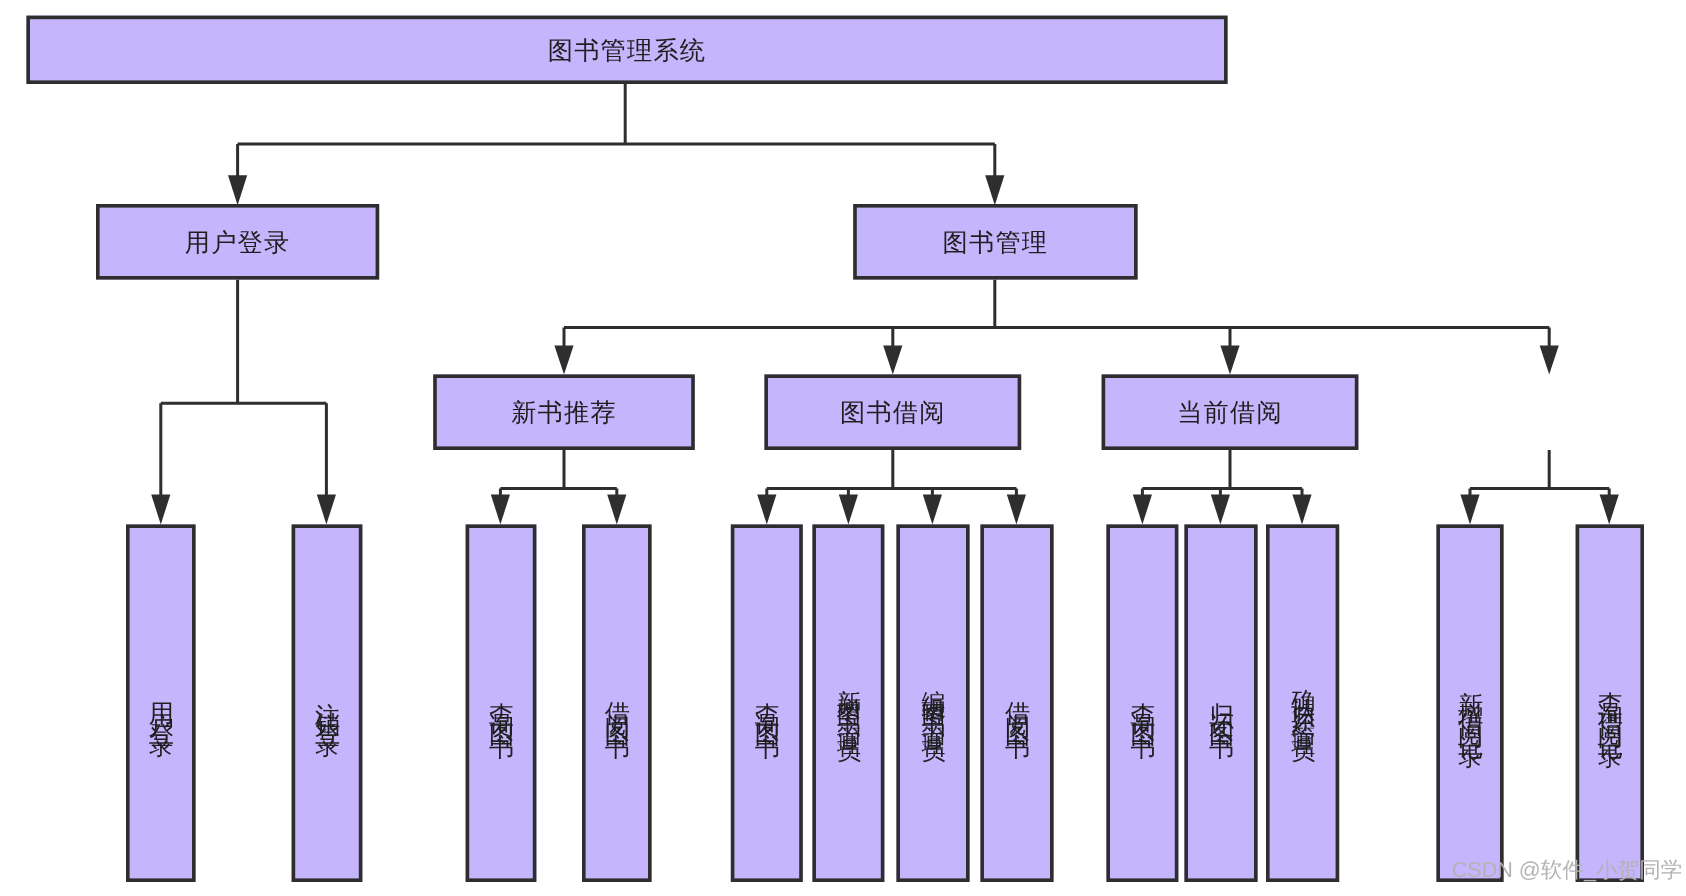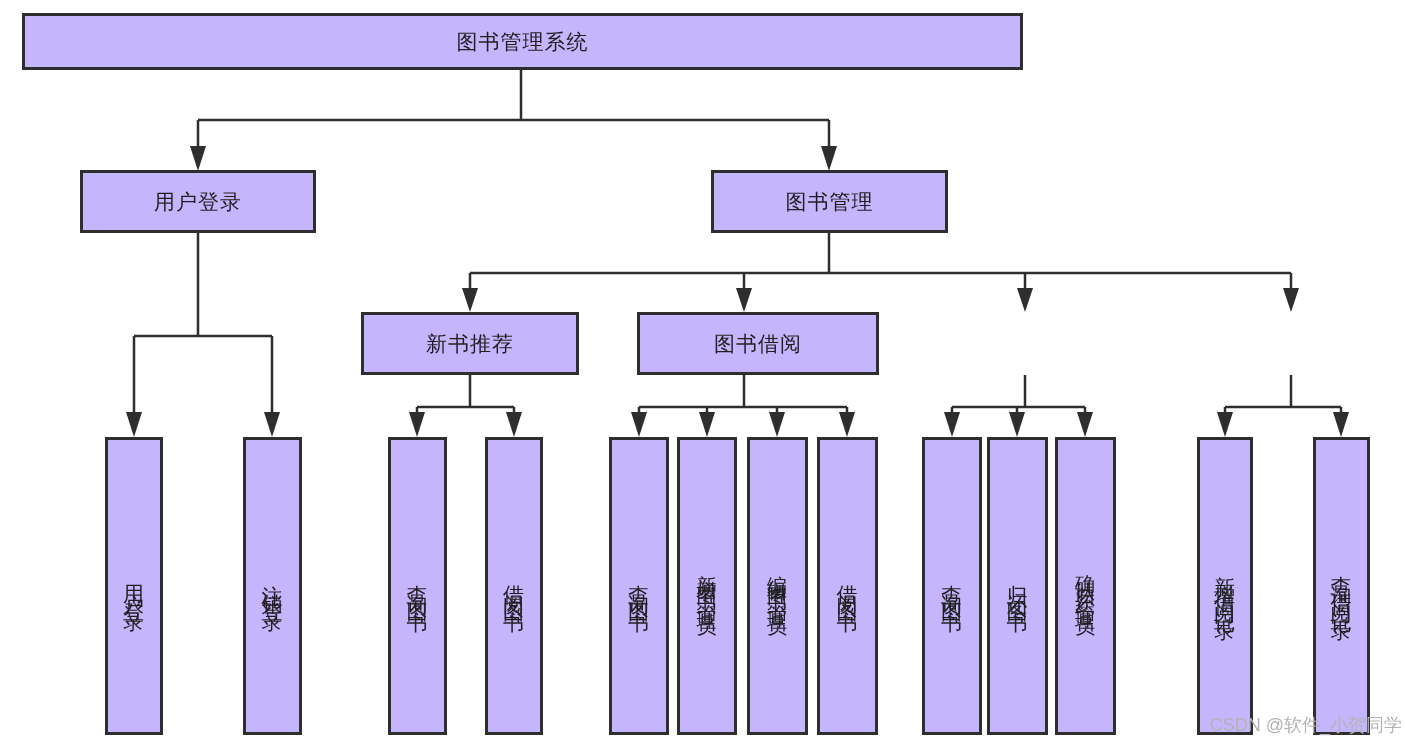--- a/index.html
+++ b/index.html
@@ -34,21 +34,21 @@
     letter-spacing: 1px;
     text-align: center;
   }
   
   .root { left: 22px;  top: 13px;  width: 1001px; height: 57px; }
   
   .l2a  { left: 80px;  top: 170px; width: 236px; height: 63px; }
   .l2b  { left: 711px; top: 170px; width: 237px; height: 63px; }
   
   .l3a  { left: 361px;  top: 312px; width: 218px; height: 63px; }
-  .l3b  { left: 637px;  top: 312px; width: 242px; height: 63px; }
+  .l3b  { left: 637px;  top: 312px; width: 214px; height: 63px; }
   .l3c  { left: 918px;  top: 312px; width: 214px; height: 63px; }
   .l3d  { left: 1189px; top: 312px; width: 204px; height: 63px; }
   
   .leaf { top: 437px; height: 298px; }
   .leaf .vtext {
     writing-mode: vertical-rl;
     letter-spacing: 9px;
     font-size: 21px;
     line-height: 1;
     max-height: 286px;
@@ -132,20 +132,23 @@
   <div class="node l2b">
     <span>图书管理</span>
   </div>
 
   <div class="node l3a">
     <span>新书推荐</span>
   </div>
   <div class="node l3b">
     <span>图书借阅</span>
   </div>
+  <div class="node l3c">
+    <span>当前借阅</span>
+  </div>
 
   <div class="node leaf f1">
     <span class="vtext">用户登录</span>
   </div>
   <div class="node leaf f2">
     <span class="vtext">注销登录</span>
   </div>
   <div class="node leaf f3">
     <span class="vtext">查询图书</span>
   </div>

